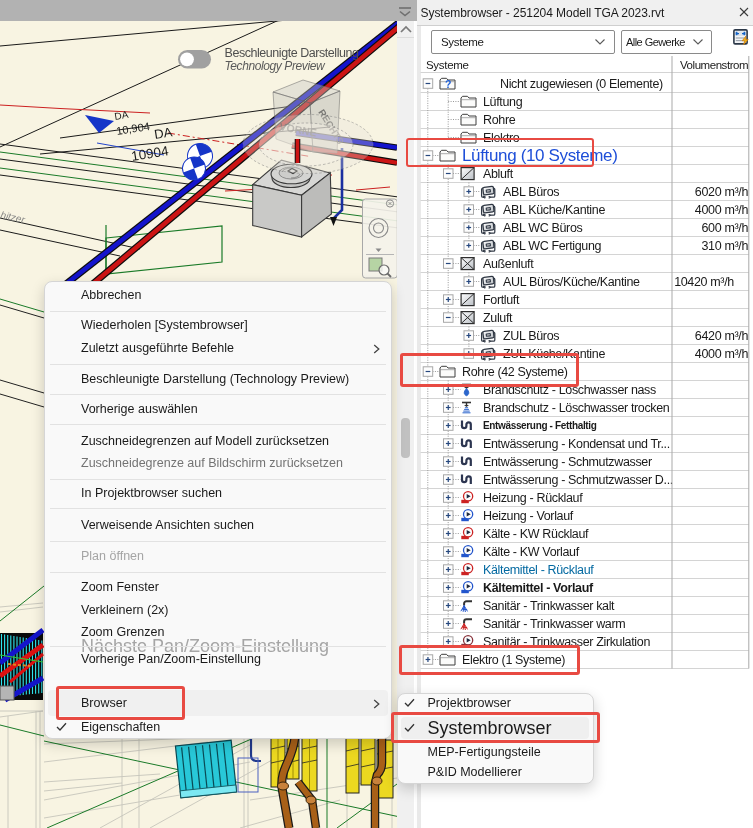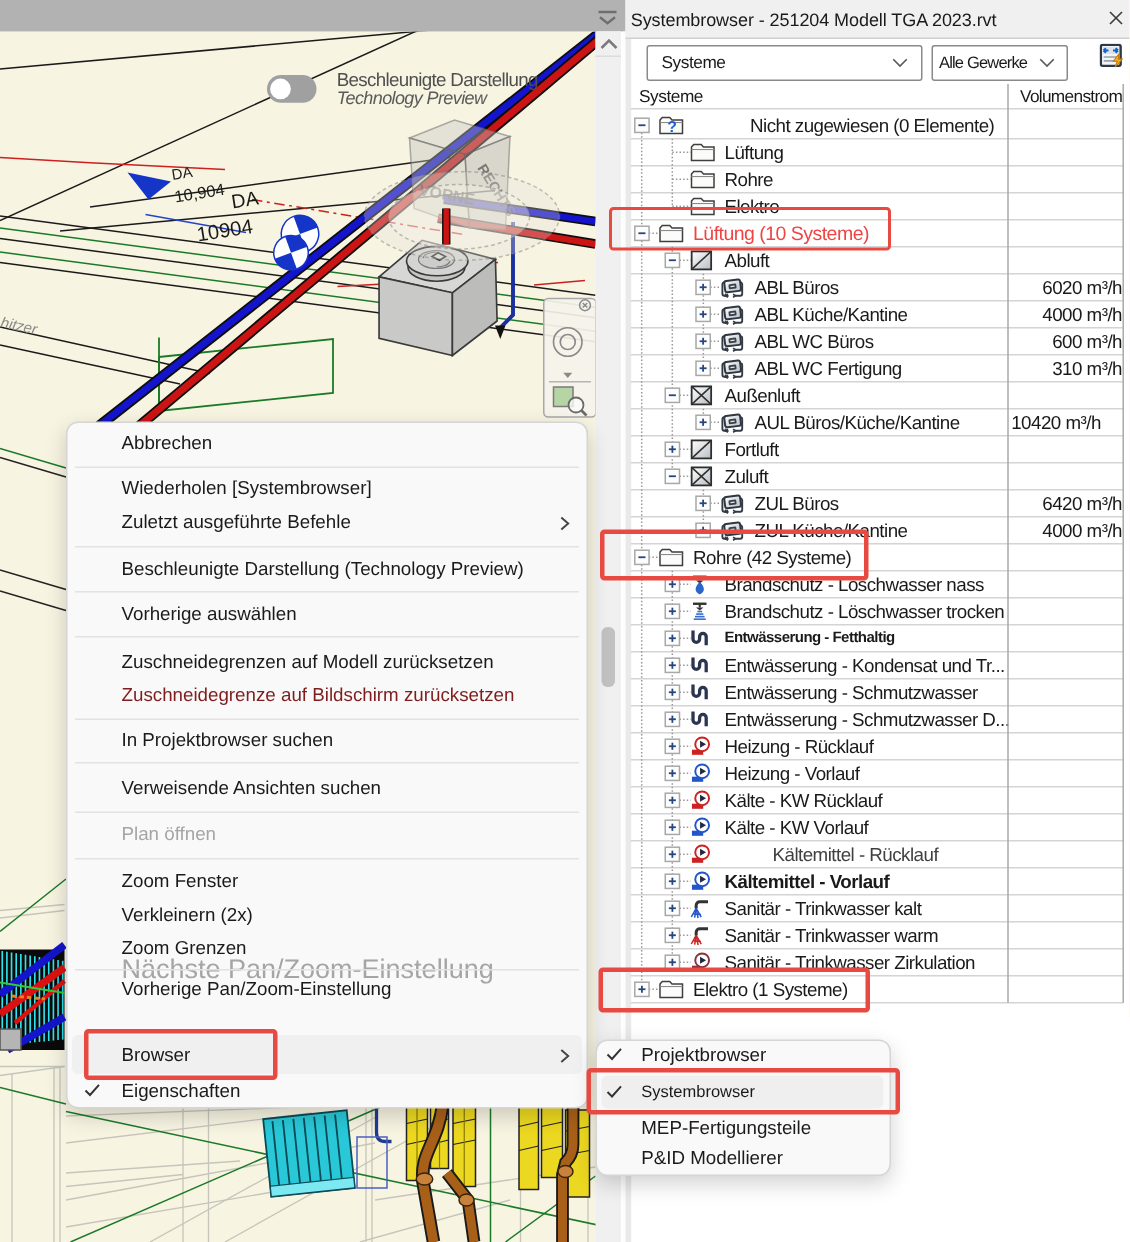--- a/index.html
+++ b/index.html
@@ -240,21 +240,21 @@
     <line x1="2.8" y1="9" x2="11.5" y2="9" stroke="#9aa2ac" stroke-width="1.1"></line>
     <line x1="2.8" y1="11.6" x2="11.5" y2="11.6" stroke="#9aa2ac" stroke-width="1.1"></line>
     <path d="M12.8,7.2 l-3.6,4.6 h2.6 l-1.4,4 4.8,-5.4 h-2.6 z" fill="#f5b516" stroke="#c87808" stroke-width="0.7"></path>
   </svg>
 <div style="position:absolute;left:426px;top:56.5px;height:16px;line-height:16px;font-size:11.5px;color:#1a1a1a;letter-spacing:-0.3px;white-space:nowrap;font-weight:normal;">Systeme</div>
 <div style="position:absolute;left:680px;top:56.5px;height:16px;line-height:16px;font-size:11.5px;color:#1a1a1a;letter-spacing:-0.45px;white-space:nowrap;font-weight:normal;">Volumenstrom</div>
 <div style="position:absolute;left:462.0px;top:75.5px;height:16px;line-height:16px;font-size:12.5px;color:#1a1a1a;letter-spacing:-0.35px;white-space:nowrap;font-weight:normal;margin-left:38px;">Nicht zugewiesen (0 Elemente)</div>
 <div style="position:absolute;left:483.0px;top:93.5px;height:16px;line-height:16px;font-size:12.5px;color:#1a1a1a;letter-spacing:-0.35px;white-space:nowrap;font-weight:normal;">Lüftung</div>
 <div style="position:absolute;left:483.0px;top:111.5px;height:16px;line-height:16px;font-size:12.5px;color:#1a1a1a;letter-spacing:-0.35px;white-space:nowrap;font-weight:normal;">Rohre</div>
 <div style="position:absolute;left:483.0px;top:129.5px;height:16px;line-height:16px;font-size:12.5px;color:#1a1a1a;letter-spacing:-0.35px;white-space:nowrap;font-weight:normal;">Elektro</div>
-<div style="position:absolute;left:462.0px;top:147.5px;height:34px;line-height:16px;font-size:13px;color:#ef4444;letter-spacing:-0.35px;white-space:nowrap;font-weight:normal;">Lüftung (10 Systeme)</div>
+<div style="position:absolute;left:462.0px;top:147.5px;height:34px;line-height:16px;font-size:17px;color:#1d4ed8;letter-spacing:-0.35px;white-space:nowrap;font-weight:normal;">Lüftung (10 Systeme)</div>
 <div style="position:absolute;left:483.0px;top:165.5px;height:16px;line-height:16px;font-size:12.5px;color:#1a1a1a;letter-spacing:-0.35px;white-space:nowrap;font-weight:normal;">Abluft</div>
 <div style="position:absolute;left:503.0px;top:183.5px;height:16px;line-height:16px;font-size:12.5px;color:#1a1a1a;letter-spacing:-0.35px;white-space:nowrap;font-weight:normal;">ABL Büros</div>
 <div style="position:absolute;left:660px;top:183.5px;width:88px;height:16px;line-height:16px;font-size:12.5px;color:#1a1a1a;letter-spacing:-0.35px;text-align:right">6020 m³/h</div>
 <div style="position:absolute;left:503.0px;top:201.5px;height:16px;line-height:16px;font-size:12.5px;color:#1a1a1a;letter-spacing:-0.35px;white-space:nowrap;font-weight:normal;">ABL Küche/Kantine</div>
 <div style="position:absolute;left:660px;top:201.5px;width:88px;height:16px;line-height:16px;font-size:12.5px;color:#1a1a1a;letter-spacing:-0.35px;text-align:right">4000 m³/h</div>
 <div style="position:absolute;left:503.0px;top:219.5px;height:16px;line-height:16px;font-size:12.5px;color:#1a1a1a;letter-spacing:-0.35px;white-space:nowrap;font-weight:normal;">ABL WC Büros</div>
 <div style="position:absolute;left:660px;top:219.5px;width:88px;height:16px;line-height:16px;font-size:12.5px;color:#1a1a1a;letter-spacing:-0.35px;text-align:right">600 m³/h</div>
 <div style="position:absolute;left:503.0px;top:237.5px;height:16px;line-height:16px;font-size:12.5px;color:#1a1a1a;letter-spacing:-0.35px;white-space:nowrap;font-weight:normal;">ABL WC Fertigung</div>
 <div style="position:absolute;left:660px;top:237.5px;width:88px;height:16px;line-height:16px;font-size:12.5px;color:#1a1a1a;letter-spacing:-0.35px;text-align:right">310 m³/h</div>
 <div style="position:absolute;left:483.0px;top:255.5px;height:16px;line-height:16px;font-size:12.5px;color:#1a1a1a;letter-spacing:-0.35px;white-space:nowrap;font-weight:normal;">Außenluft</div>
@@ -270,21 +270,21 @@
 <div style="position:absolute;left:483.0px;top:381.5px;height:16px;line-height:16px;font-size:12.5px;color:#1a1a1a;letter-spacing:-0.35px;white-space:nowrap;font-weight:normal;">Brandschutz - Löschwasser nass</div>
 <div style="position:absolute;left:483.0px;top:399.5px;height:16px;line-height:16px;font-size:12.5px;color:#1a1a1a;letter-spacing:-0.35px;white-space:nowrap;font-weight:normal;">Brandschutz - Löschwasser trocken</div>
 <div style="position:absolute;left:483.0px;top:417.5px;height:16px;line-height:16px;font-size:10px;color:#1a1a1a;letter-spacing:-0.35px;white-space:nowrap;font-weight:bold;">Entwässerung - Fetthaltig</div>
 <div style="position:absolute;left:483.0px;top:435.5px;height:16px;line-height:16px;font-size:12.5px;color:#1a1a1a;letter-spacing:-0.35px;white-space:nowrap;font-weight:normal;">Entwässerung - Kondensat und Tr...</div>
 <div style="position:absolute;left:483.0px;top:453.5px;height:16px;line-height:16px;font-size:12.5px;color:#1a1a1a;letter-spacing:-0.35px;white-space:nowrap;font-weight:normal;">Entwässerung - Schmutzwasser</div>
 <div style="position:absolute;left:483.0px;top:471.5px;height:16px;line-height:16px;font-size:12.5px;color:#1a1a1a;letter-spacing:-0.35px;white-space:nowrap;font-weight:normal;">Entwässerung - Schmutzwasser D...</div>
 <div style="position:absolute;left:483.0px;top:489.5px;height:16px;line-height:16px;font-size:12.5px;color:#1a1a1a;letter-spacing:-0.35px;white-space:nowrap;font-weight:normal;">Heizung - Rücklauf</div>
 <div style="position:absolute;left:483.0px;top:507.5px;height:16px;line-height:16px;font-size:12.5px;color:#1a1a1a;letter-spacing:-0.35px;white-space:nowrap;font-weight:normal;">Heizung - Vorlauf</div>
 <div style="position:absolute;left:483.0px;top:525.5px;height:16px;line-height:16px;font-size:12.5px;color:#1a1a1a;letter-spacing:-0.35px;white-space:nowrap;font-weight:normal;">Kälte - KW Rücklauf</div>
 <div style="position:absolute;left:483.0px;top:543.5px;height:16px;line-height:16px;font-size:12.5px;color:#1a1a1a;letter-spacing:-0.35px;white-space:nowrap;font-weight:normal;">Kälte - KW Vorlauf</div>
-<div style="position:absolute;left:483.0px;top:561.5px;height:16px;line-height:16px;font-size:12.5px;color:#404040;letter-spacing:-0.35px;white-space:nowrap;font-weight:normal;margin-left:32px;">Kältemittel - Rücklauf</div>
+<div style="position:absolute;left:483.0px;top:561.5px;height:16px;line-height:16px;font-size:12.5px;color:#0369a1;letter-spacing:-0.35px;white-space:nowrap;font-weight:normal;">Kältemittel - Rücklauf</div>
 <div style="position:absolute;left:483.0px;top:579.5px;height:16px;line-height:16px;font-size:12.5px;color:#1a1a1a;letter-spacing:-0.35px;white-space:nowrap;font-weight:bold;">Kältemittel - Vorlauf</div>
 <div style="position:absolute;left:483.0px;top:597.5px;height:16px;line-height:16px;font-size:12.5px;color:#1a1a1a;letter-spacing:-0.35px;white-space:nowrap;font-weight:normal;">Sanitär - Trinkwasser kalt</div>
 <div style="position:absolute;left:483.0px;top:615.5px;height:16px;line-height:16px;font-size:12.5px;color:#1a1a1a;letter-spacing:-0.35px;white-space:nowrap;font-weight:normal;">Sanitär - Trinkwasser warm</div>
 <div style="position:absolute;left:483.0px;top:633.5px;height:16px;line-height:16px;font-size:12.5px;color:#1a1a1a;letter-spacing:-0.35px;white-space:nowrap;font-weight:normal;">Sanitär - Trinkwasser Zirkulation</div>
 <div style="position:absolute;left:462.0px;top:651.5px;height:16px;line-height:16px;font-size:12.5px;color:#1a1a1a;letter-spacing:-0.35px;white-space:nowrap;font-weight:normal;">Elektro (1 Systeme)</div>
 <svg style="position:absolute;left:0;top:0;width:753px;height:828px" viewBox="0 0 753 828">
     <defs>
       <linearGradient id="gb" x1="0" y1="0" x2="1" y2="1">
         <stop offset="0" stop-color="#ffffff"></stop>
         <stop offset="1" stop-color="#b9bec4"></stop>
@@ -614,21 +614,21 @@
 <div style="position:absolute;left:44px;top:281px;width:348px;height:457.5px;background:#f9f9f9;border:1px solid #d5d5d5;border-radius:8px;box-shadow:0 5px 14px rgba(0,0,0,0.18)"></div>
 <div style="position:absolute;left:81px;top:287.0px;height:16px;line-height:16px;font-size:12.5px;color:#1a1a1a;letter-spacing:0px;white-space:nowrap;font-weight:normal;">Abbrechen</div>
 <div style="position:absolute;left:81px;top:317.0px;height:16px;line-height:16px;font-size:12.5px;color:#1a1a1a;letter-spacing:0px;white-space:nowrap;font-weight:normal;">Wiederholen [Systembrowser]</div>
 <div style="position:absolute;left:81px;top:340.0px;height:16px;line-height:16px;font-size:12.5px;color:#1a1a1a;letter-spacing:0px;white-space:nowrap;font-weight:normal;">Zuletzt ausgeführte Befehle</div>
 <svg style="position:absolute;left:373px;top:343.5px;width:7px;height:10px" viewBox="0 0 7 10">
     <path d="M1.2,1 L5.8,5 L1.2,9" fill="none" stroke="#444" stroke-width="1.3"></path>
   </svg>
 <div style="position:absolute;left:81px;top:371.0px;height:16px;line-height:16px;font-size:12.5px;color:#1a1a1a;letter-spacing:0px;white-space:nowrap;font-weight:normal;">Beschleunigte Darstellung (Technology Preview)</div>
 <div style="position:absolute;left:81px;top:401.0px;height:16px;line-height:16px;font-size:12.5px;color:#1a1a1a;letter-spacing:0px;white-space:nowrap;font-weight:normal;">Vorherige auswählen</div>
 <div style="position:absolute;left:81px;top:433.0px;height:16px;line-height:16px;font-size:12.5px;color:#1a1a1a;letter-spacing:0px;white-space:nowrap;font-weight:normal;">Zuschneidegrenzen auf Modell zurücksetzen</div>
-<div style="position:absolute;left:81px;top:455.0px;height:16px;line-height:16px;font-size:12.5px;color:#7f1d1d;letter-spacing:0px;white-space:nowrap;font-weight:normal;">Zuschneidegrenze auf Bildschirm zurücksetzen</div>
+<div style="position:absolute;left:81px;top:455.0px;height:16px;line-height:16px;font-size:12.5px;color:#737373;letter-spacing:0px;white-space:nowrap;font-weight:normal;">Zuschneidegrenze auf Bildschirm zurücksetzen</div>
 <div style="position:absolute;left:81px;top:485.0px;height:16px;line-height:16px;font-size:12.5px;color:#1a1a1a;letter-spacing:0px;white-space:nowrap;font-weight:normal;">In Projektbrowser suchen</div>
 <div style="position:absolute;left:81px;top:517.0px;height:16px;line-height:16px;font-size:12.5px;color:#1a1a1a;letter-spacing:0px;white-space:nowrap;font-weight:normal;">Verweisende Ansichten suchen</div>
 <div style="position:absolute;left:81px;top:548.0px;height:16px;line-height:16px;font-size:12.5px;color:#a5a5a5;letter-spacing:0px;white-space:nowrap;font-weight:normal;">Plan öffnen</div>
 <div style="position:absolute;left:81px;top:579.0px;height:16px;line-height:16px;font-size:12.5px;color:#1a1a1a;letter-spacing:0px;white-space:nowrap;font-weight:normal;">Zoom Fenster</div>
 <div style="position:absolute;left:81px;top:602.0px;height:16px;line-height:16px;font-size:12.5px;color:#1a1a1a;letter-spacing:0px;white-space:nowrap;font-weight:normal;">Verkleinern (2x)</div>
 <div style="position:absolute;left:81px;top:624.0px;height:16px;line-height:16px;font-size:12.5px;color:#1a1a1a;letter-spacing:0px;white-space:nowrap;font-weight:normal;">Zoom Grenzen</div>
 <div style="position:absolute;left:81px;top:651.0px;height:16px;line-height:16px;font-size:12.5px;color:#1a1a1a;letter-spacing:0px;white-space:nowrap;font-weight:normal;">Vorherige Pan/Zoom-Einstellung</div>
 <div style="position:absolute;left:81px;top:638px;height:16px;line-height:16px;font-size:18px;color:#a5a5a5;letter-spacing:0px;white-space:nowrap;font-weight:normal;">Nächste Pan/Zoom-Einstellung</div>
 <div style="position:absolute;left:48px;top:690px;width:340px;height:26px;background:#f0f0f0;border-radius:4px"></div>
 <div style="position:absolute;left:81px;top:695.0px;height:16px;line-height:16px;font-size:12.5px;color:#1a1a1a;letter-spacing:0px;white-space:nowrap;font-weight:normal;">Browser</div>
@@ -647,21 +647,21 @@
 <div style="position:absolute;left:50px;top:508px;width:336px;height:1px;background:#e2e2e2"></div>
 <div style="position:absolute;left:50px;top:541px;width:336px;height:1px;background:#e2e2e2"></div>
 <div style="position:absolute;left:50px;top:571.5px;width:336px;height:1px;background:#e2e2e2"></div>
 <div style="position:absolute;left:50px;top:646px;width:336px;height:1px;background:#e2e2e2"></div>
 <div style="position:absolute;left:397px;top:693px;width:196.5px;height:90.5px;background:#f9f9f9;border:1px solid #d5d5d5;border-radius:8px;box-shadow:0 5px 14px rgba(0,0,0,0.18)"></div>
 <div style="position:absolute;left:427.5px;top:695.0px;height:16px;line-height:16px;font-size:12.5px;color:#1a1a1a;letter-spacing:0px;white-space:nowrap;font-weight:normal;">Projektbrowser</div>
 <svg style="position:absolute;left:404px;top:698px;width:11px;height:10px" viewBox="0 0 11 10">
     <path d="M1,5 L4,8 L10,1.2" fill="none" stroke="#333" stroke-width="1.3"></path>
   </svg>
 <div style="position:absolute;left:401px;top:717.0px;width:188px;height:21.5px;background:#efefef;border-radius:4px"></div>
-<div style="position:absolute;left:427.5px;top:719.5px;height:16px;line-height:16px;font-size:11px;color:#1a1a1a;letter-spacing:0px;white-space:nowrap;font-weight:normal;">Systembrowser</div>
+<div style="position:absolute;left:427.5px;top:719.5px;height:16px;line-height:16px;font-size:18px;color:#1a1a1a;letter-spacing:0px;white-space:nowrap;font-weight:normal;">Systembrowser</div>
 <svg style="position:absolute;left:404px;top:722.5px;width:11px;height:10px" viewBox="0 0 11 10">
     <path d="M1,5 L4,8 L10,1.2" fill="none" stroke="#333" stroke-width="1.3"></path>
   </svg>
 <div style="position:absolute;left:427.5px;top:743.5px;height:16px;line-height:16px;font-size:12.5px;color:#1a1a1a;letter-spacing:0px;white-space:nowrap;font-weight:normal;">MEP-Fertigungsteile</div>
 <div style="position:absolute;left:427.5px;top:763.5px;height:16px;line-height:16px;font-size:12.5px;color:#1a1a1a;letter-spacing:0px;white-space:nowrap;font-weight:normal;">P&amp;ID Modellierer</div>
 <div style="position:absolute;left:406px;top:138px;width:188px;height:28.5px;border:2.6px solid #e84a42;border-radius:3px"></div>
 <div style="position:absolute;left:400px;top:353px;width:178.5px;height:33.5px;border:3.5px solid #e84a42;border-radius:3px"></div>
 <div style="position:absolute;left:399px;top:644.5px;width:181px;height:30px;border:3.5px solid #e84a42;border-radius:3px"></div>
 <div style="position:absolute;left:56px;top:686px;width:129px;height:34px;border:3.5px solid #e84a42;border-radius:3px"></div>
 <div style="position:absolute;left:391px;top:711.5px;width:209px;height:31.5px;border:3.5px solid #e84a42;border-radius:3px"></div>

